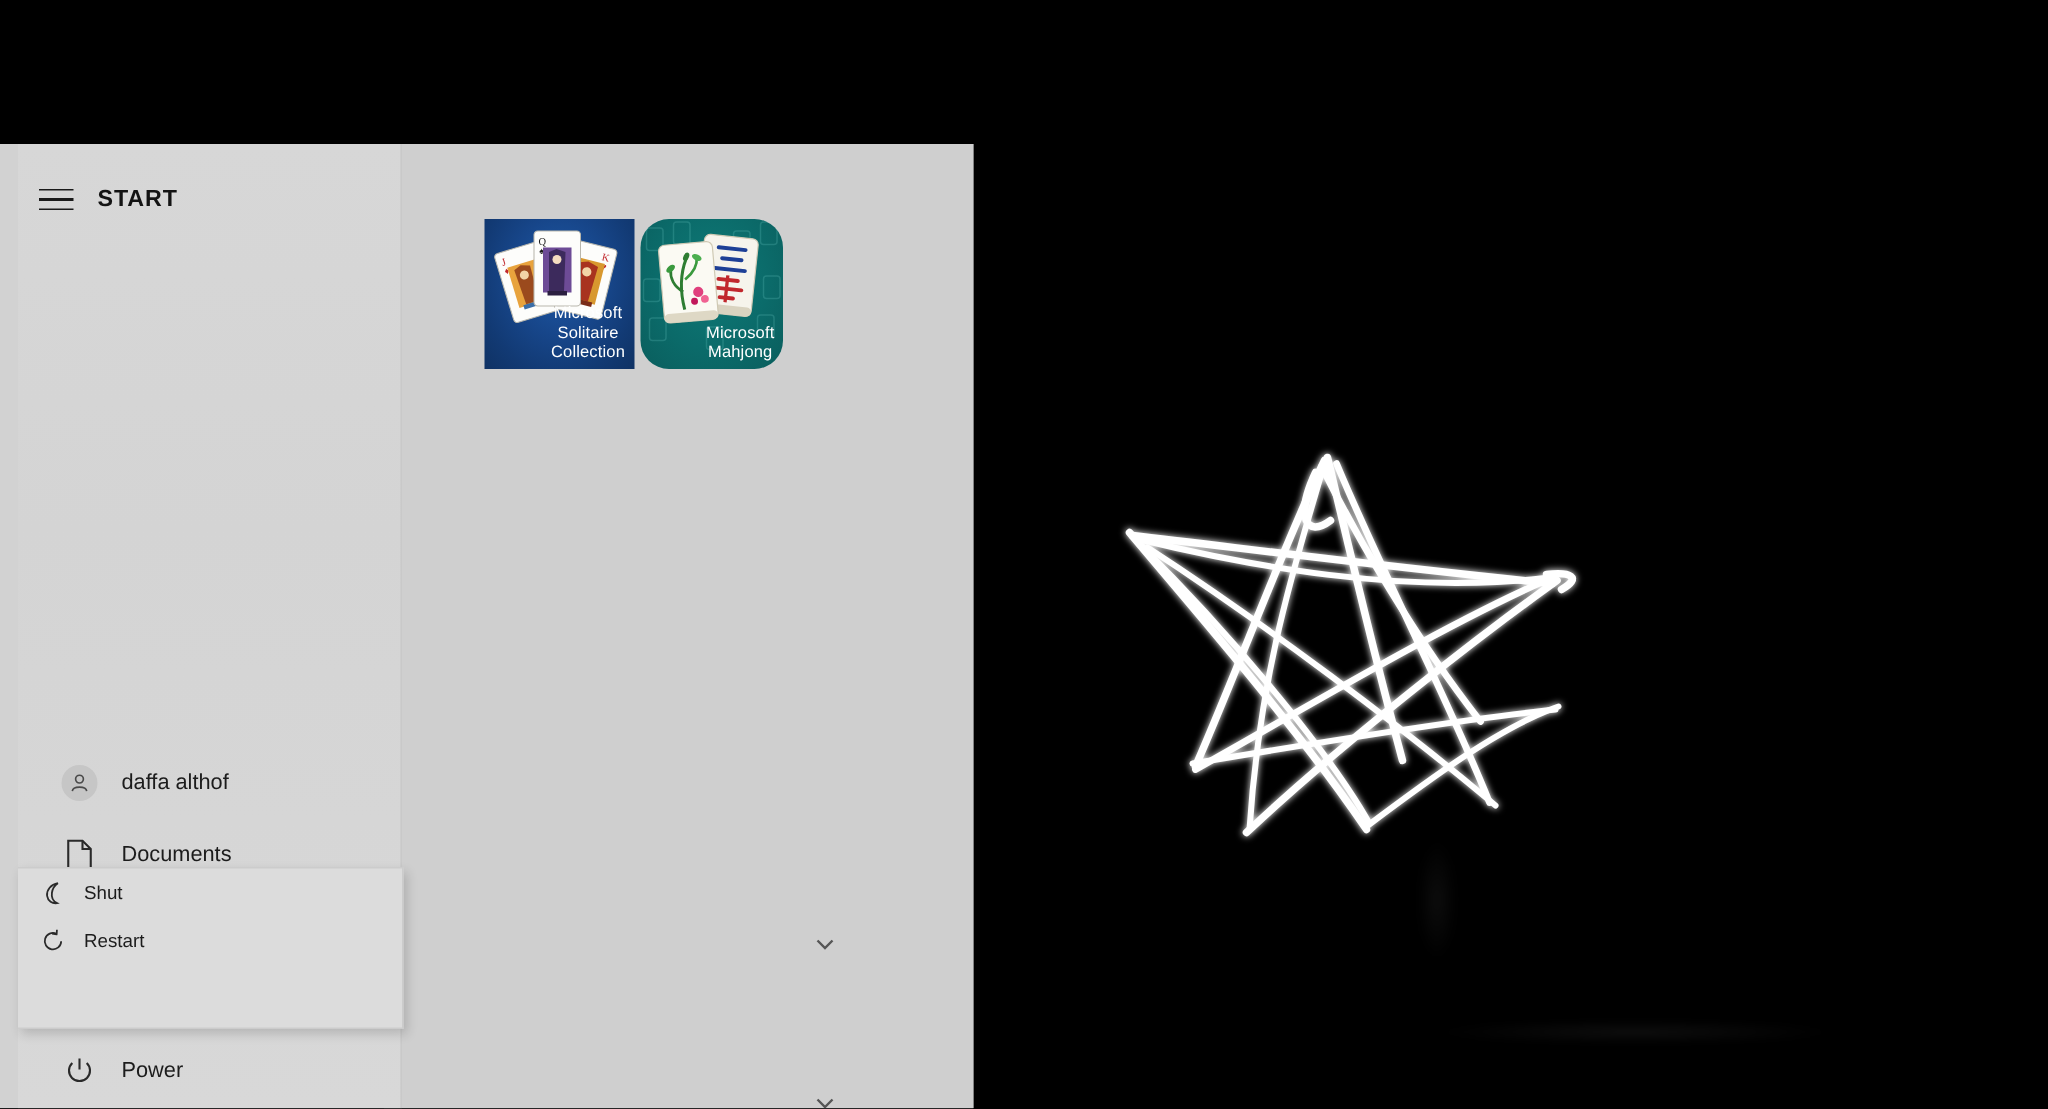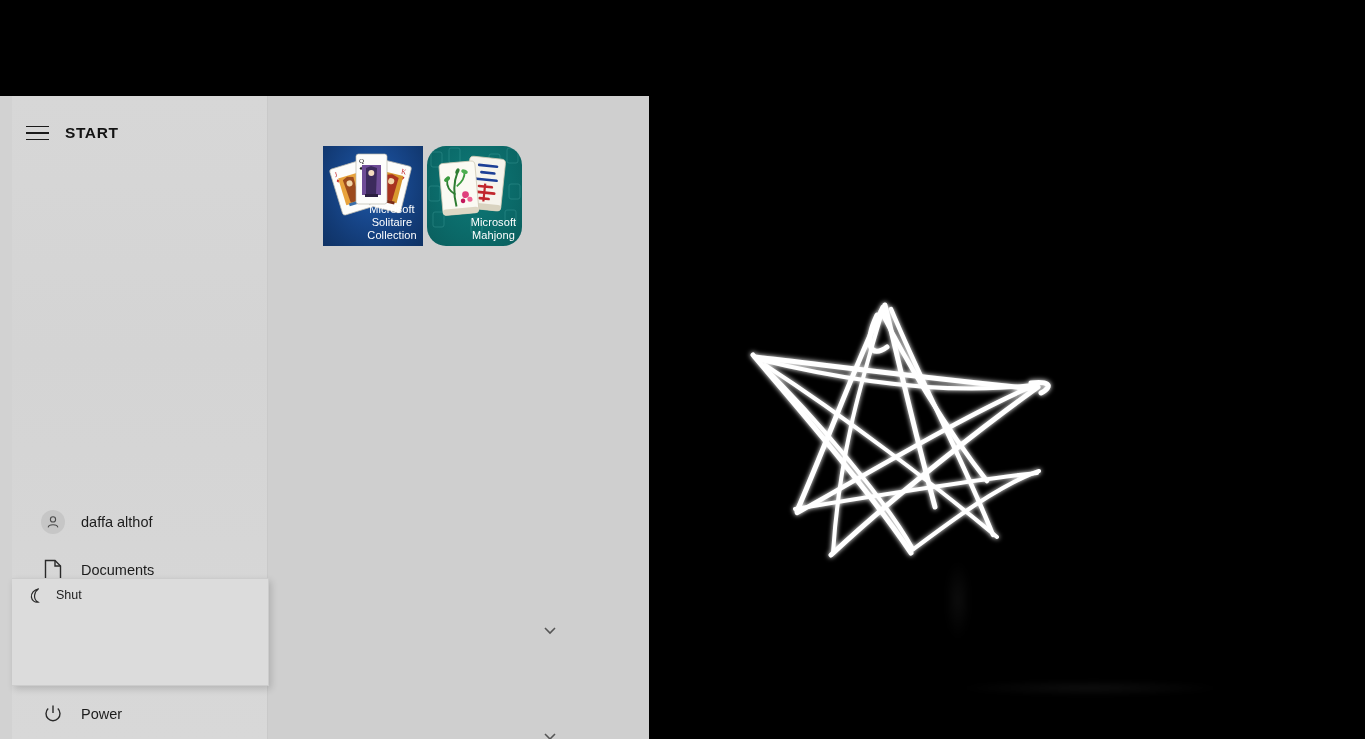--- a/index.html
+++ b/index.html
@@ -455,17 +455,26 @@
 
       <div id="power-flyout">
         <div class="flyrow">
           <div class="ico">
             <svg width="17" height="17" viewBox="0 0 17 17">
               <path d="M11.6 1.8 C7 2.6 3.9 6.3 4.4 10.2 C4.9 13.6 7.9 15.6 11 15.1 C8.5 13.8 7.2 11 7.6 8.2 C8 5.4 9.6 3.1 11.6 1.8 Z" fill="none" stroke="#2a2a2a" stroke-width="1.2"></path>
             </svg>
           </div>
           <div class="lbl">Shut</div>
         </div>
+        <div class="flyrow">
+          <div class="ico">
+            <svg width="17" height="17" viewBox="0 0 18 18">
+              <path d="M14.6 9 A5.8 5.8 0 1 1 11.3 3.7" fill="none" stroke="#2a2a2a" stroke-width="1.25"></path>
+              <path d="M11.6 0.9 L11.4 4.2 L8.2 3.6" fill="none" stroke="#2a2a2a" stroke-width="1.25" stroke-linejoin="round"></path>
+            </svg>
+          </div>
+          <div class="lbl">Restart</div>
+        </div>
       </div>
 
     </div>
   </div>
 </div>
 
 </body></html>

